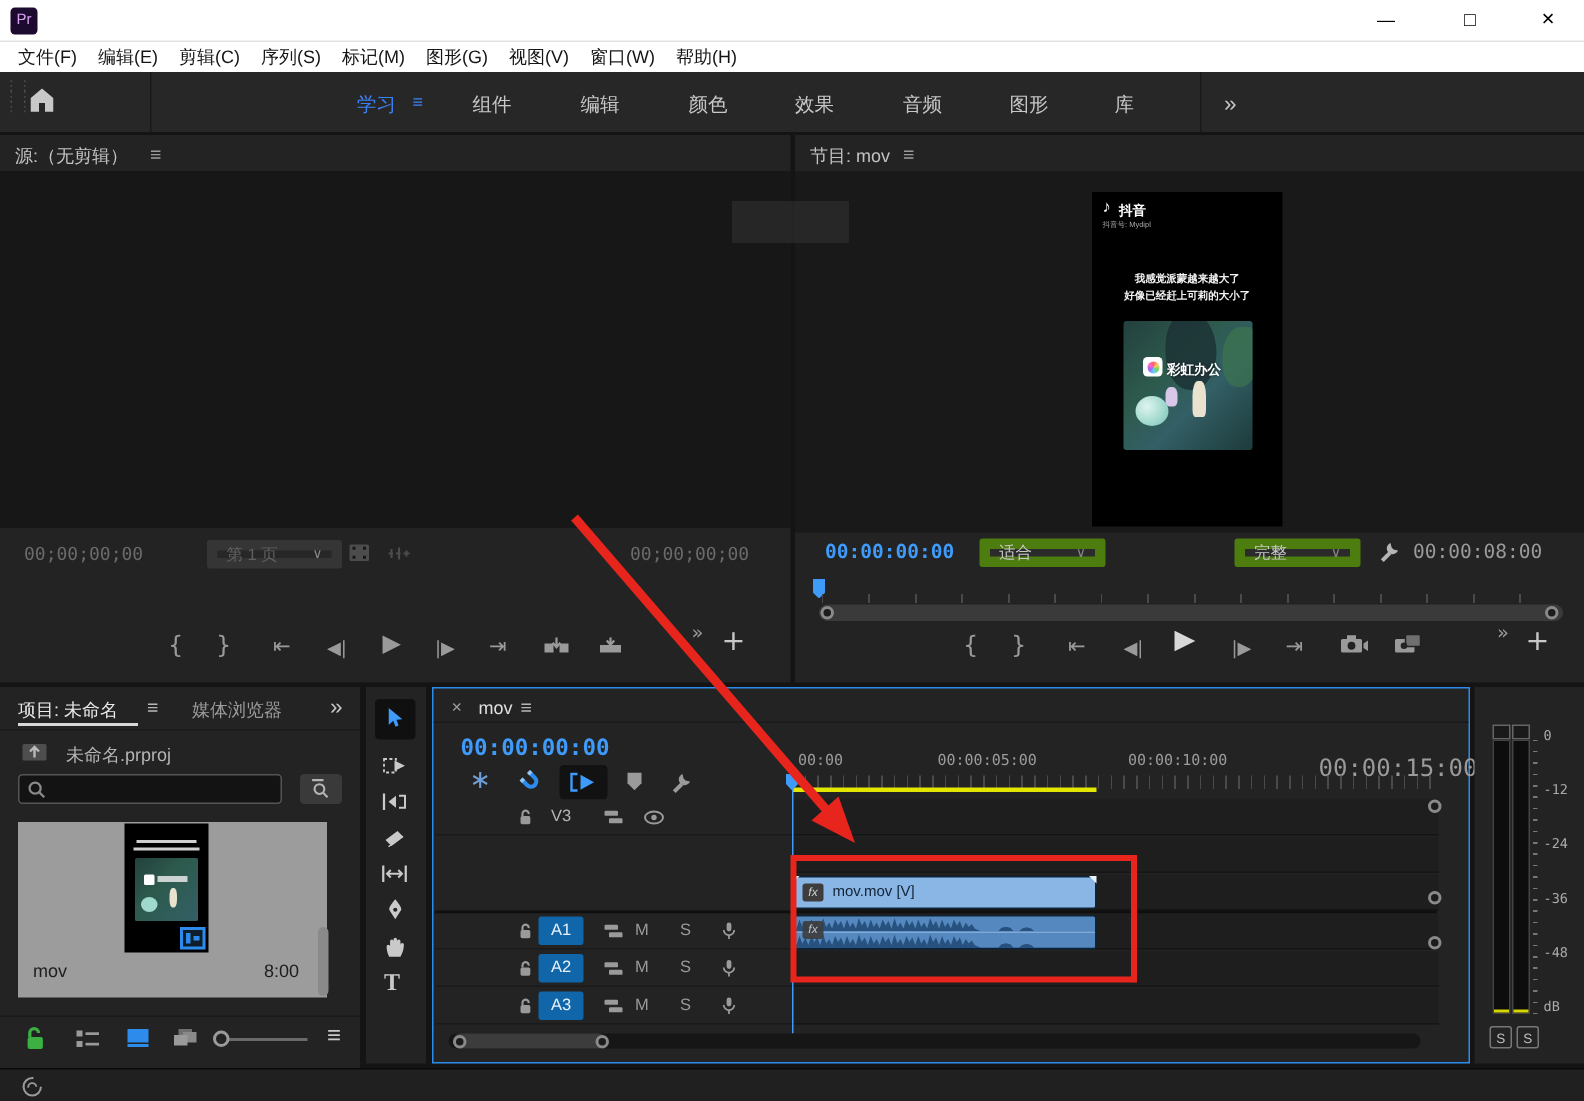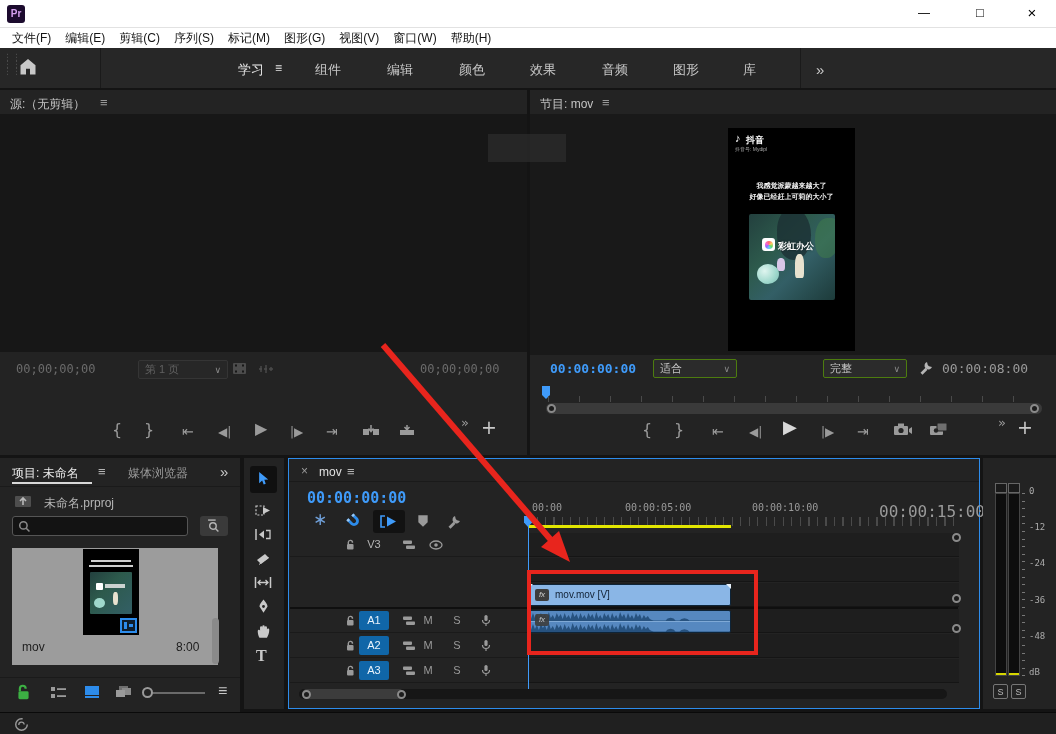--- a/index.html
+++ b/index.html
@@ -5,42 +5,42 @@
   *{margin:0;padding:0;box-sizing:border-box}
   html,body{width:1056px;height:734px;overflow:hidden}
   body{font-family:"Liberation Sans","DejaVu Sans",sans-serif;background:#141414}
   #app{position:relative;width:1056px;height:734px;background:#141414}
   .a{position:absolute}
   .panel{position:absolute;background:#232323}
   .hdr{color:#c3c3c3;font-size:12px;white-space:nowrap}
   .tc{font-family:"DejaVu Sans Mono","Liberation Mono",monospace;white-space:nowrap}
   .menu-item{font-size:12px;color:#151515;white-space:nowrap;cursor:default}
   .ws-tab{position:absolute;top:13px;font-size:13px;color:#c8c8c8;white-space:nowrap;cursor:default}
-  .ws-tab.active{color:#e5e5e5}
+  .ws-tab.active{color:#3b82f6}
   .tr{position:absolute;color:#9a9a9a;font-size:14px;line-height:14px;cursor:default;font-family:"DejaVu Sans",sans-serif}
-  .sel{position:absolute;background:#2b2b2b;border:1px solid #4d7c0f;border-radius:2px;color:#c8c8c8;font-size:11px;display:flex;align-items:center;justify-content:space-between;padding:0 6px;cursor:default}
+  .sel{position:absolute;background:#2b2b2b;border:7px solid #4d7c0f;border-radius:2px;color:#c8c8c8;font-size:11px;display:flex;align-items:center;justify-content:space-between;padding:0 6px;cursor:default}
   .sel.disabled{color:#606060;background:#272727;border-color:#353535}
   .sel .chev{font-size:9px;color:#8a8a8a;margin-left:6px}
   .trk-row{position:absolute;left:1px;width:238px;height:24px;background:#232323;border-bottom:1px solid #1a1a1a}
   .lane{position:absolute;left:239px;width:431px;height:24px;background:#1e1e1e;border-bottom:1px solid #151515}
   .trk-label{position:absolute;left:69px;top:2px;width:30px;height:19px;text-align:center;font-size:11px;line-height:19px;color:#b5b5b5;border-radius:2px}
   .trk-label.on{background:#1066a8;color:#e8f2fb}
   .ms{position:absolute;top:5px;font-size:11px;color:#9a9a9a;width:14px;text-align:center}
   .icon{position:absolute}
   svg{display:block}
   .thin-sep{position:absolute;background:#1a1a1a}
   .circle-handle{position:absolute;width:9px;height:9px;border-radius:50%;border:2px solid #8a8a8a;background:#1c1c1c}
 </style>
 </head>
 <body>
 
 <div id="app">
 
   <div class="a" style="left:0;top:0;width:1056px;height:28px;background:#ffffff;border-bottom:1px solid #e2e2e2">
-    <div class="a" style="left:7px;top:5px;width:18px;height:18px;background:#1c0b2e;border-radius:3px;color:#d6a0f0;font-size:10px;font-weight:bold;text-align:center;line-height:18px">Pr</div>
+    <div class="a" style="left:7px;top:5px;width:18px;height:18px;background:#1c0b2e;border-radius:3px;color:#d6a0f0;font-size:10px;font-weight:normal;text-align:center;line-height:18px">Pr</div>
     <div class="a" style="left:900px;top:0;width:48px;height:28px;text-align:center;line-height:26px;font-size:12px;color:#000">—</div>
     <div class="a" style="left:956px;top:0;width:48px;height:28px;text-align:center;line-height:26px;font-size:13px;color:#000">□</div>
     <div class="a" style="left:1008px;top:0;width:48px;height:28px;text-align:center;line-height:26px;font-size:15px;color:#000">×</div>
   </div>
 
   <div class="a" style="left:0;top:28px;width:1056px;height:20px;background:#ffffff;display:flex;align-items:center;gap:14px;padding-left:12px">
     <span class="menu-item">文件(F)</span>
     <span class="menu-item">编辑(E)</span>
     <span class="menu-item">剪辑(C)</span>
     <span class="menu-item">序列(S)</span>

